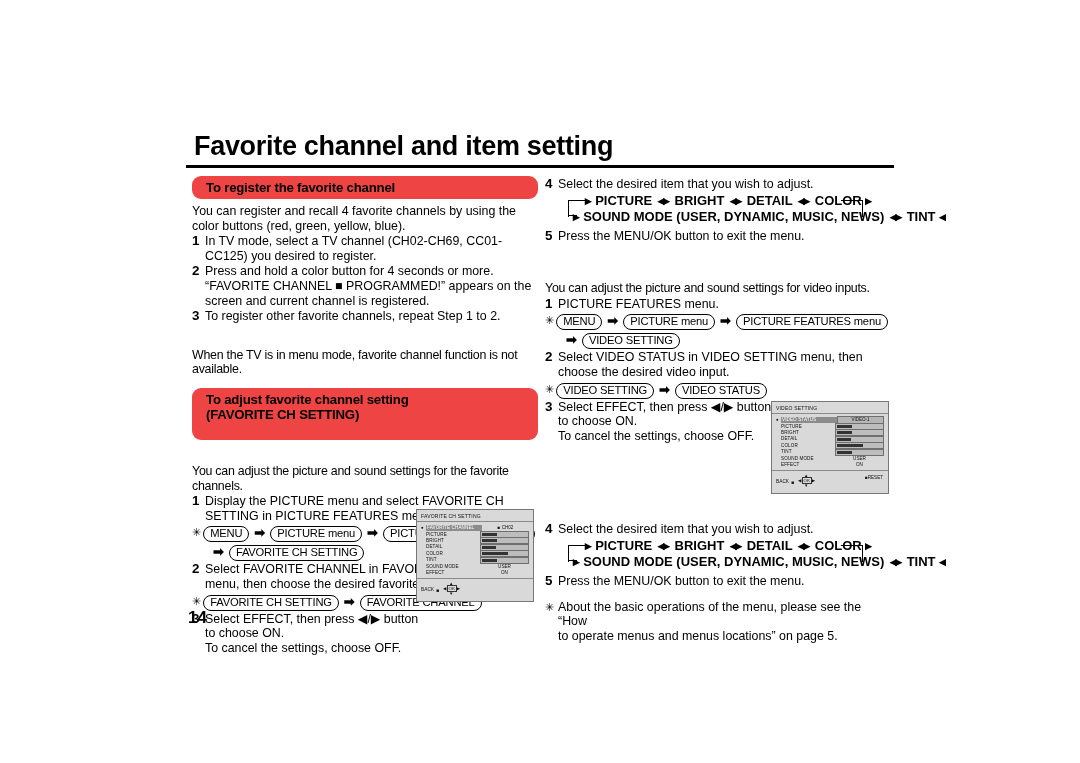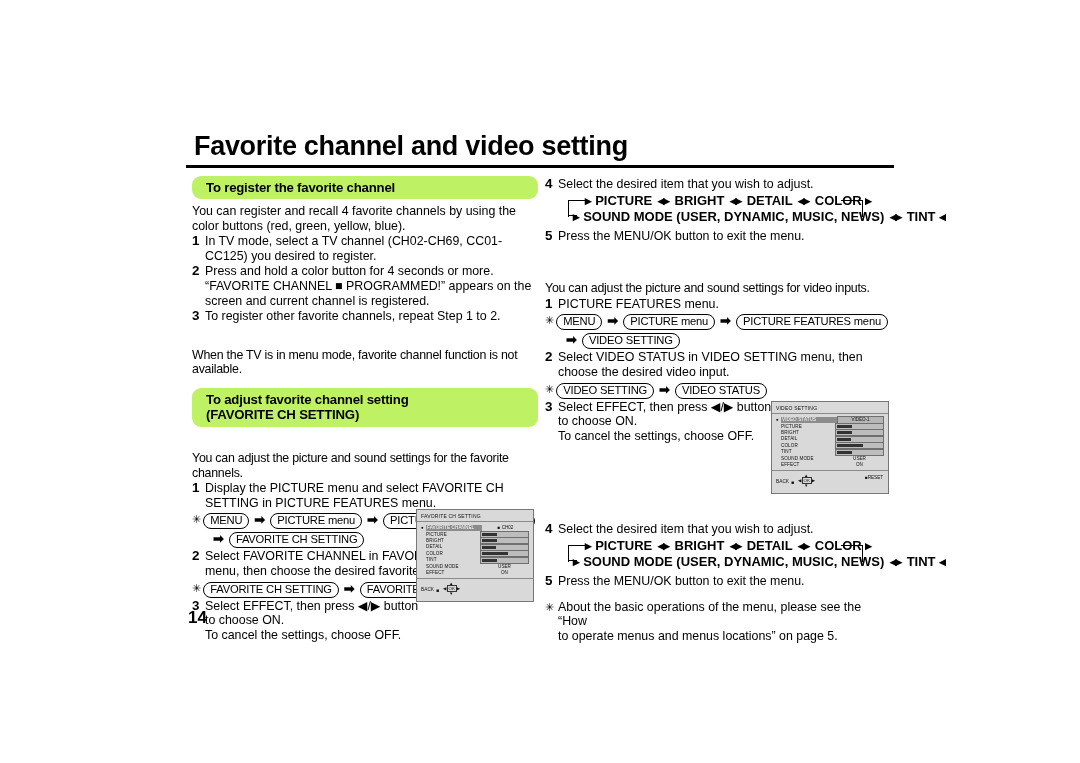--- a/index.html
+++ b/index.html
@@ -18,26 +18,26 @@
   }
   .title-rule{border-bottom:3px solid #000;width:100%;}
 
   
   .col{position:absolute;width:346px;font-size:12.4px;line-height:14.6px;}
   .col-left{left:192px;top:176px;}
   .col-right{left:545px;top:176px;}
 
   
   .sec-head{
-    background:#bef264;border-radius:9px;
+    background:#ef4444;border-radius:9px;
     font-weight:bold;font-size:13.2px;
     padding:4px 10px 4px 14px;margin:0 0 5px 0;
     line-height:15px;letter-spacing:-0.2px;
   }
-  .sec-head.two-line{padding-bottom:5px;}
+  .sec-head.two-line{padding-bottom:18px;}
 
   
   .para{margin:0 0 1px 0;}
   .para.tight{letter-spacing:-0.25px;margin-top:24px;}
   .step{display:flex;margin:1px 0 0 0;}
   .step-num{font-weight:bold;font-size:13.4px;width:13px;flex:0 0 13px;line-height:14.6px;}
   .step-body{flex:1 1 auto;}
   .indent{margin-left:13px;}
   .sp10{height:10px;}
   .sp14{height:14px;}
@@ -105,21 +105,21 @@
 
   
   .pageno{position:absolute;left:188px;top:608px;font-size:17px;font-weight:bold;}
 </style>
 </head>
 <body>
 
 <div class="page">
 
   <div class="title-wrap">
-    <div class="doc-title">Favorite channel and video setting</div>
+    <div class="doc-title">Favorite channel and item setting</div>
     <div class="title-rule"></div>
   </div>
 
   <div class="col col-left">
 
     <div class="sec-head">To register the favorite channel</div>
 
     <div class="para">You can register and recall 4 favorite channels by using the color buttons (red, green, yellow, blue).</div>
 
     <div class="step">

